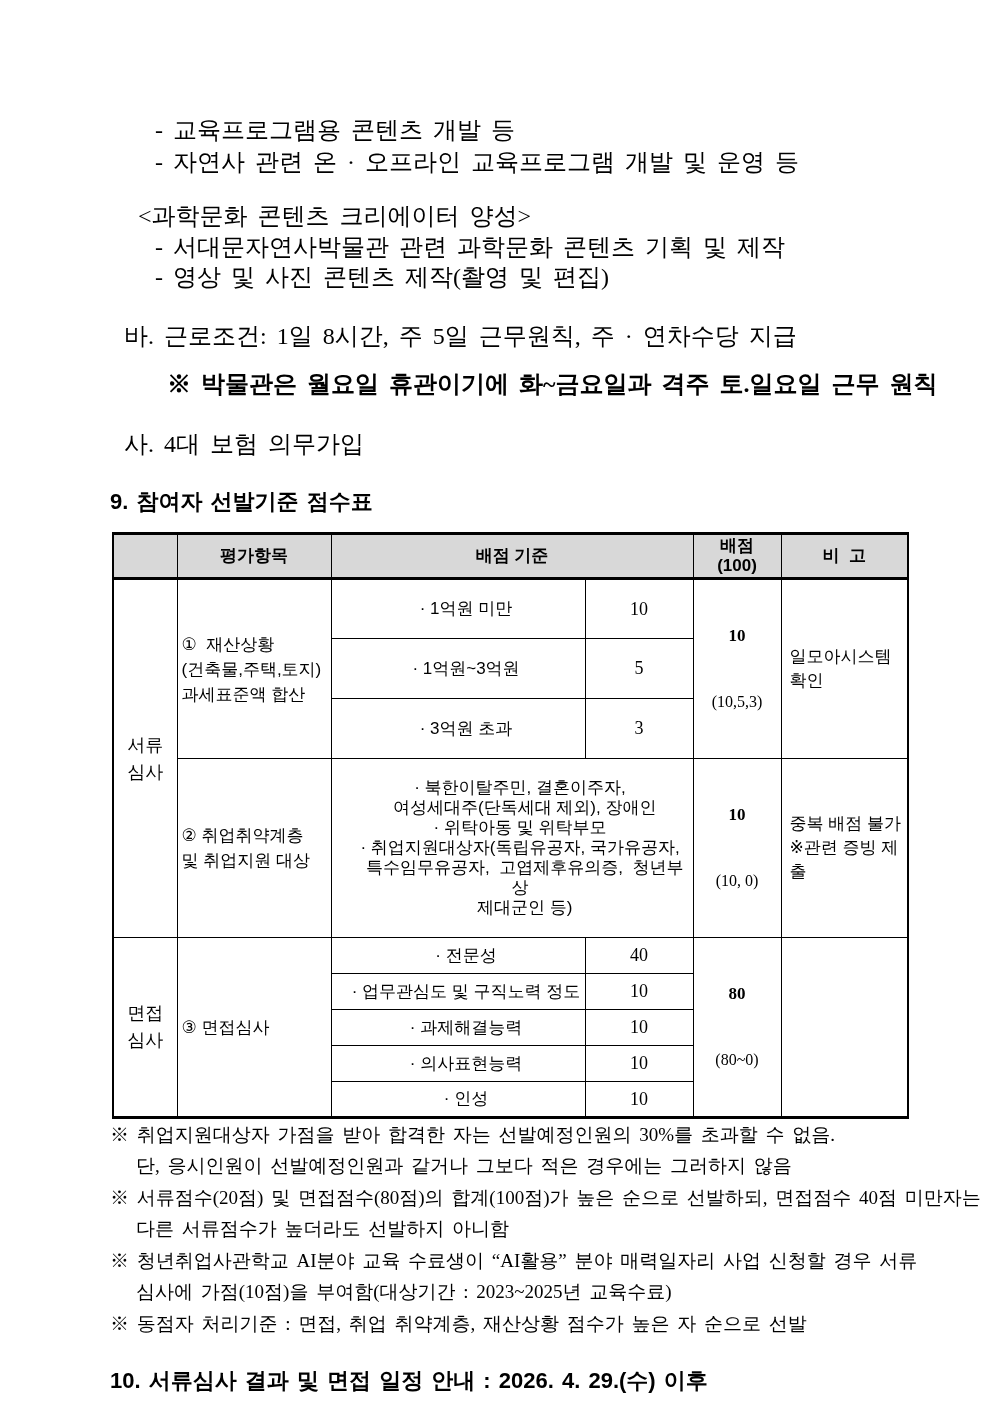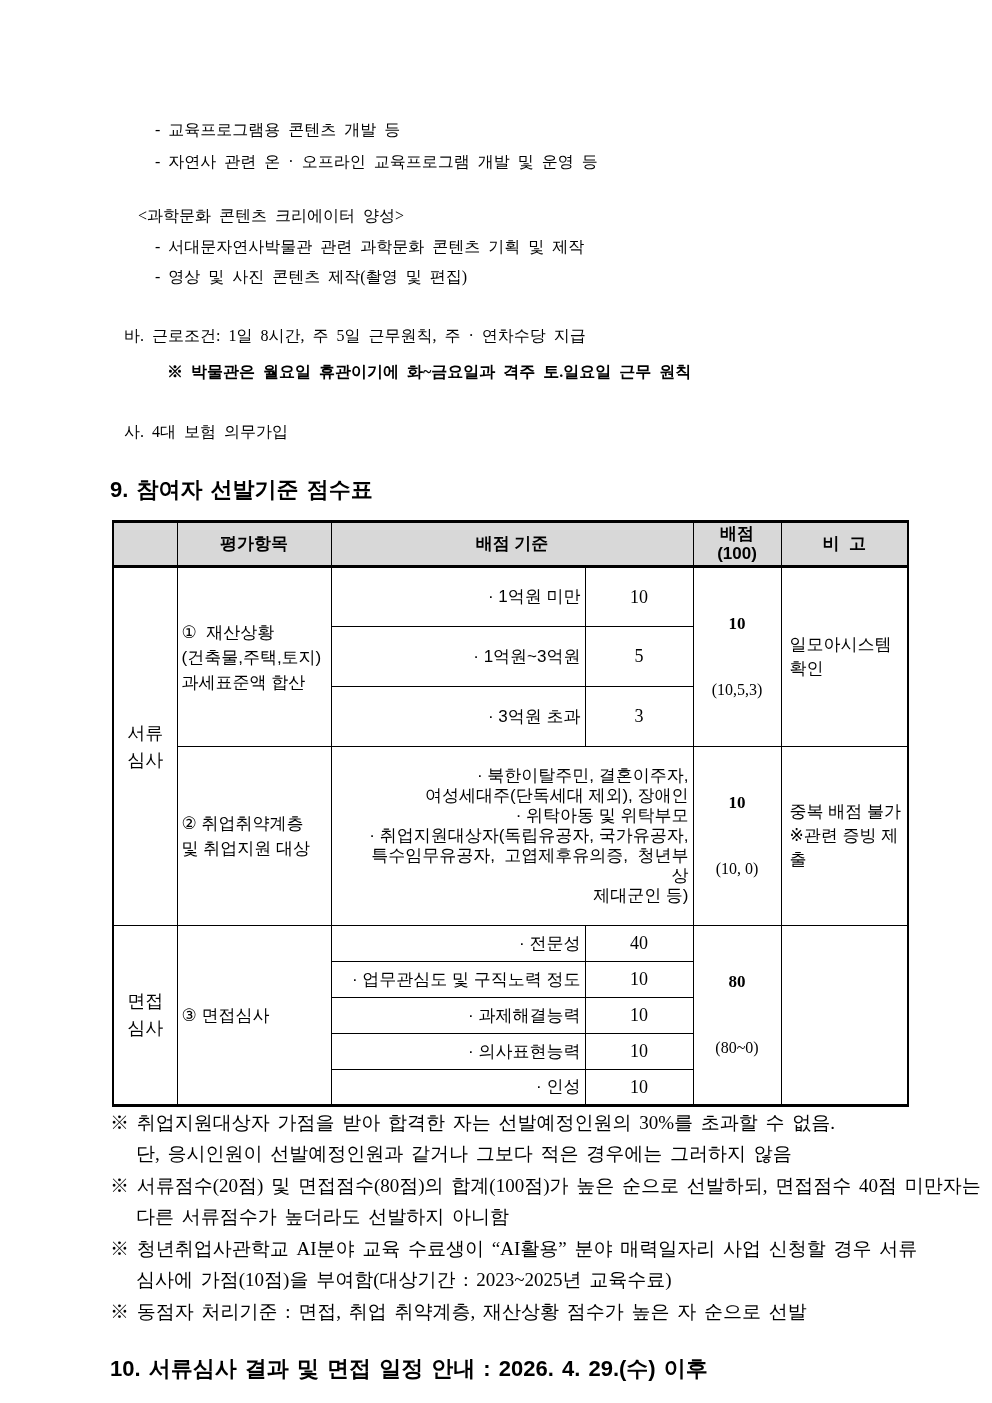--- a/index.html
+++ b/index.html
@@ -6,28 +6,28 @@
   html, body { margin: 0; padding: 0; }
   body {
     width: 992px; height: 1403px;
     background: #ffffff; color: #000;
     font-family: "Liberation Serif", "DejaVu Serif", serif;
     overflow: hidden;
   }
   .doc { padding: 114px 78px 40px 110px; }
 
   .line {
-    font-size: 16px; line-height: 32px;
+    font-size: 24px; line-height: 32px;
     white-space: nowrap; word-spacing: 4px;
   }
   .intro-item   { margin-left: 45px; }
   .creator-heading { margin-left: 28px; margin-top: 22px; }
   .creator-item { margin-left: 45px; line-height: 30px; }
   .item-line    { margin-left: 14px; margin-top: 28px; }
-  .ba-note      { margin-left: 57px; margin-top: 4px; font-weight: bold; }
+  .ba-note      { margin-left: 57px; margin-top: 16px; font-weight: bold; }
 
   .sec-title {
     font-family: "Liberation Sans", "DejaVu Sans", sans-serif;
     font-weight: bold; font-size: 22px; line-height: 30px;
     white-space: nowrap; word-spacing: 2px; margin-top: 27px;
   }
 
   table.score {
     border-collapse: collapse; table-layout: fixed;
     width: 795px; margin: 15px 0 0 2px;
@@ -40,21 +40,21 @@
     vertical-align: middle; white-space: pre-wrap; overflow: hidden;
   }
   tr.head th {
     background: #d8d8d8; font-weight: bold; text-align: center;
     line-height: 20px; border-bottom: 3px solid #000; font-size: 17px;
   }
   tr.h43 { height: 43px; } tr.h31 { height: 31px; }
   tr.h124 { height: 124px; } tr.h25 { height: 25px; }
   td.cat   { text-align: center; font-size: 18px; line-height: 27px; font-weight: normal; }
   td.item  { text-align: left; line-height: 25px; }
-  td.crit  { text-align: right; line-height: 20px; padding-left: 20px; }
+  td.crit  { text-align: center; line-height: 20px; padding-left: 20px; }
   td.score-val { text-align: center; font-family: "Liberation Serif", serif; font-size: 18px; }
   td.points { text-align: center; line-height: 22px; font-family: "Liberation Serif", serif; }
   td.points .pm { font-weight: bold; font-size: 17px; }
   td.points .ps { font-size: 16px; }
   td.remark { text-align: left; line-height: 24px; padding-left: 8px; }
 
   .notes { }
   .note { margin-bottom: 1px; }
   .note-l1, .note-l2 {
     font-size: 19px; line-height: 31px;

